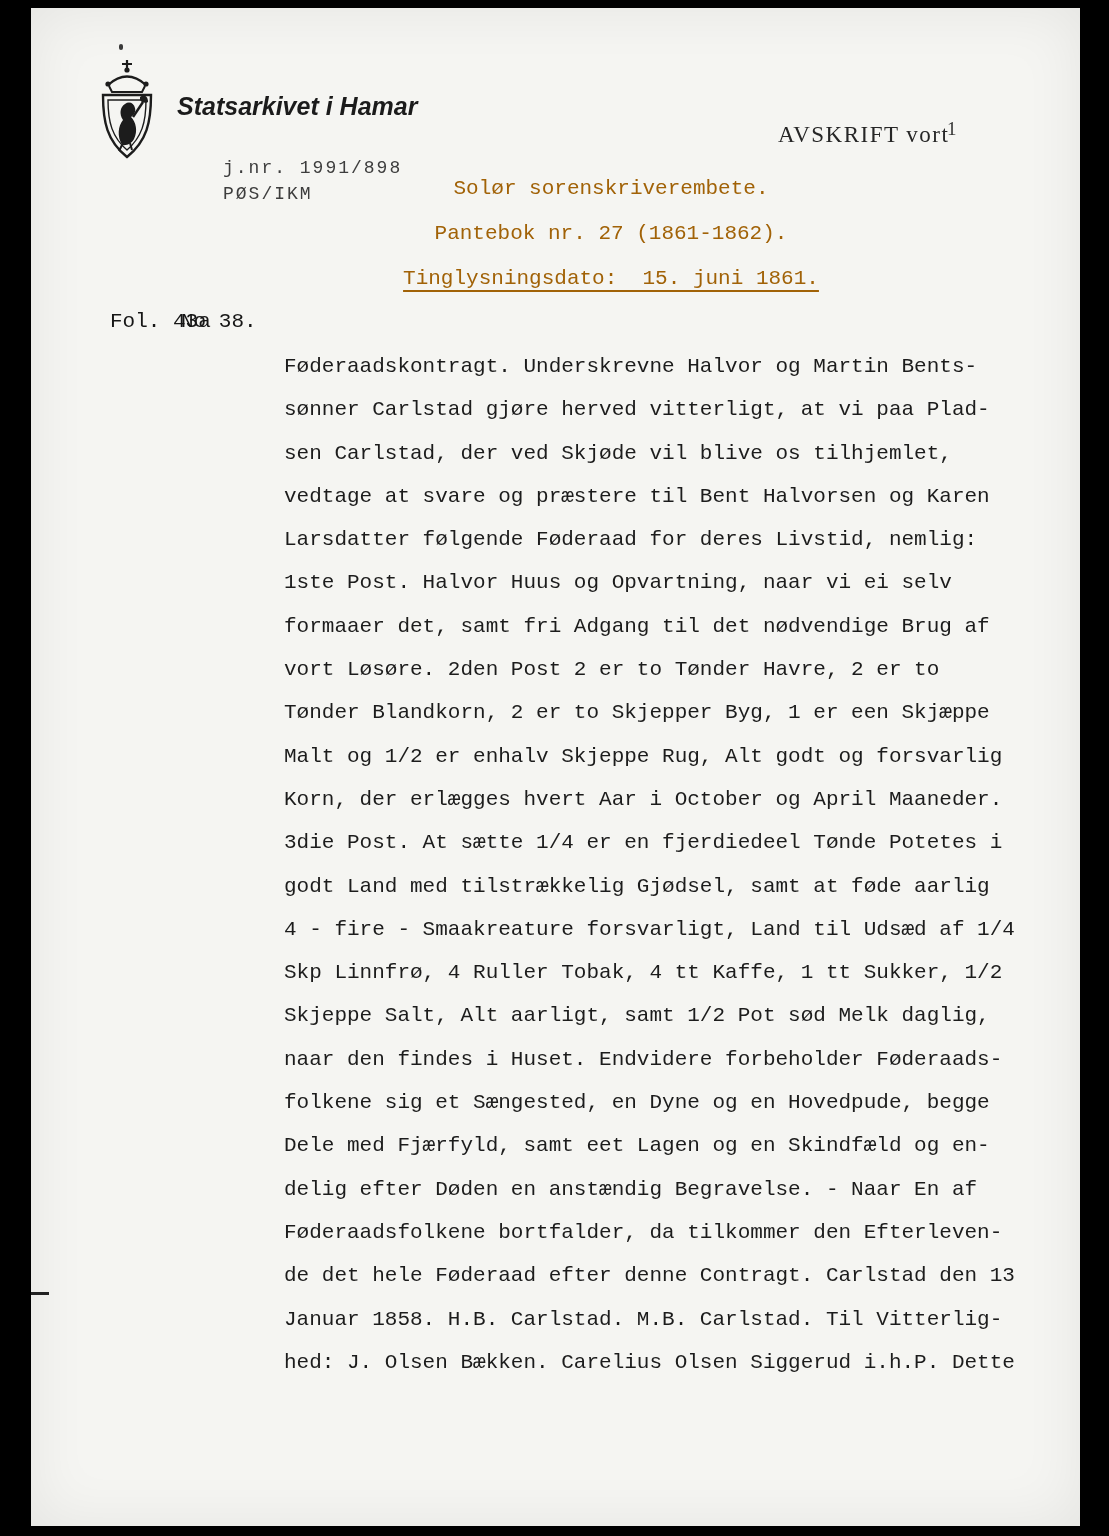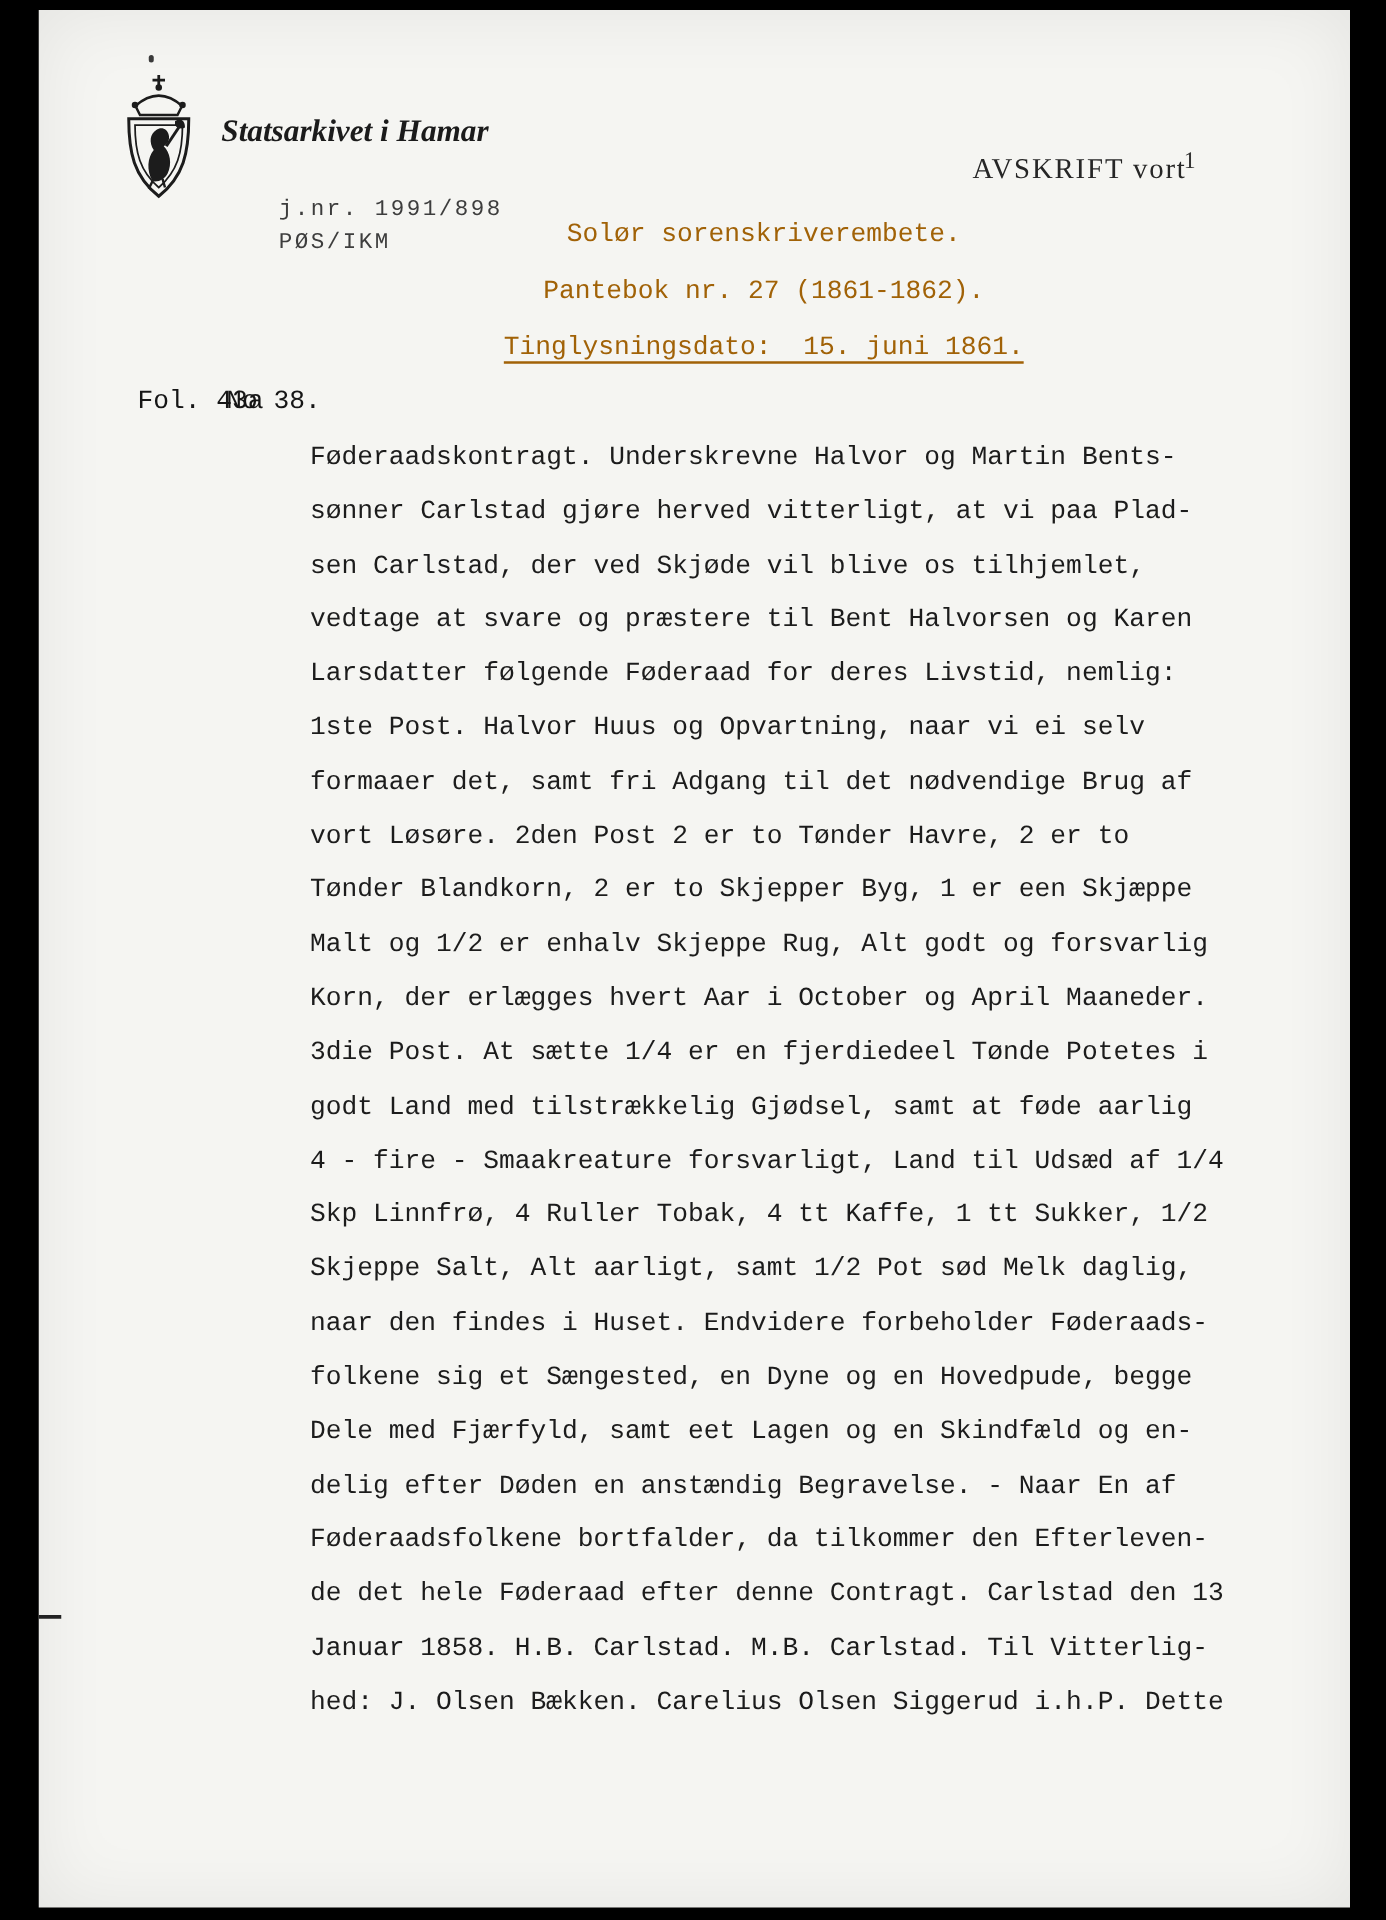--- a/index.html
+++ b/index.html
@@ -21,21 +21,21 @@
   .logo {
     position: absolute; left: 63px; top: 50px;
     width: 66px; height: 106px;
   }
   .scan-dot {
     position: absolute; left: 88px; top: 36px;
     width: 4px; height: 6px; background: #3a3a3a; border-radius: 2px;
   }
   .archive-name {
     position: absolute; left: 146px; top: 84px;
-    font-family: Liberation Serif, serif;
+    font-family: Liberation Sans, sans-serif;
     font-style: italic; font-weight: 700;
     font-size: 25px; color: #1b1b1b;
     white-space: pre;
   }
   .jnr, .initials {
     position: absolute; left: 192px;
     font-size: 18px; letter-spacing: 2px; color: #3d3d3d;
     white-space: pre;
     margin-top: 28px;
   }
@@ -78,20 +78,21 @@
     position: absolute; left: 150px; top: 0; width: 860px; 
   }
   
   .body-text {
     position: absolute; left: 217px; top: 337px; width: 800px;
     font-size: 21px; color: #1c1c1c;
   }
   .body-text .line {
     line-height: 43.3px;
     white-space: pre;
+    margin-left: 36px;
   }
   
   .edge-mark {
     position: absolute; left: 0; top: 1284px;
     width: 18px; height: 3px; background: #222;
   }
 </style>
 </head>
 <body>
 

